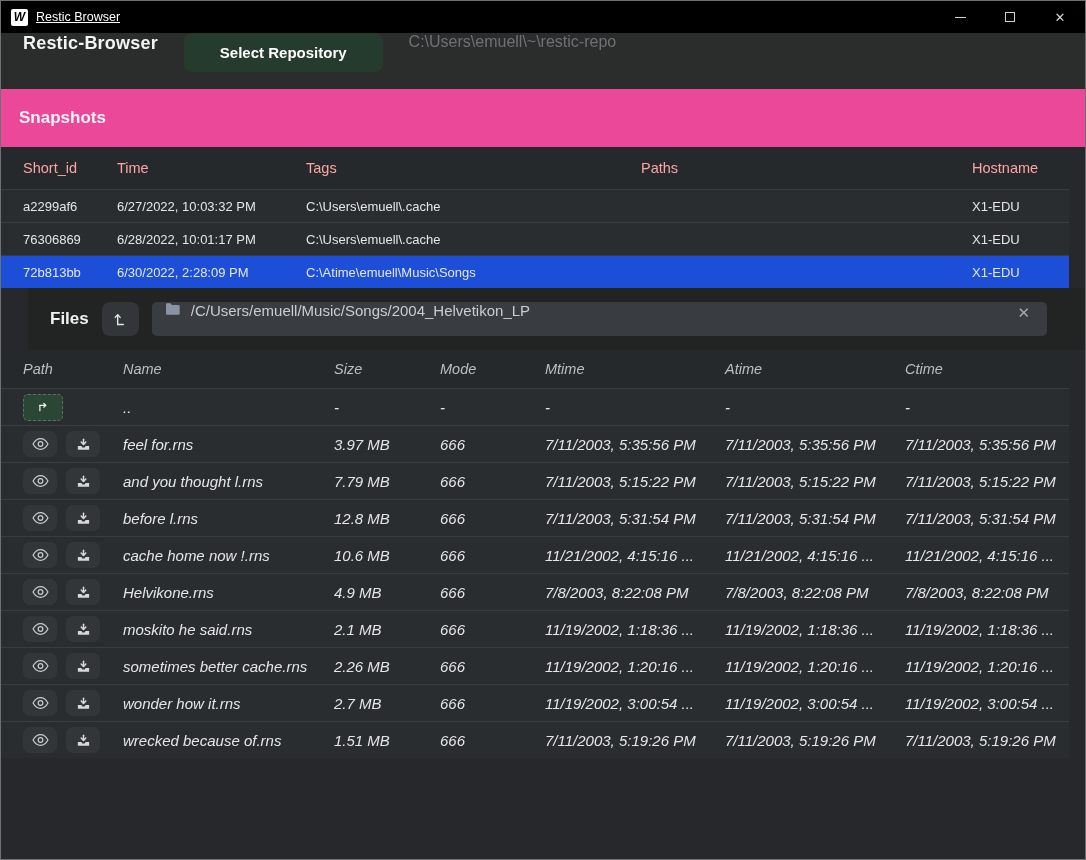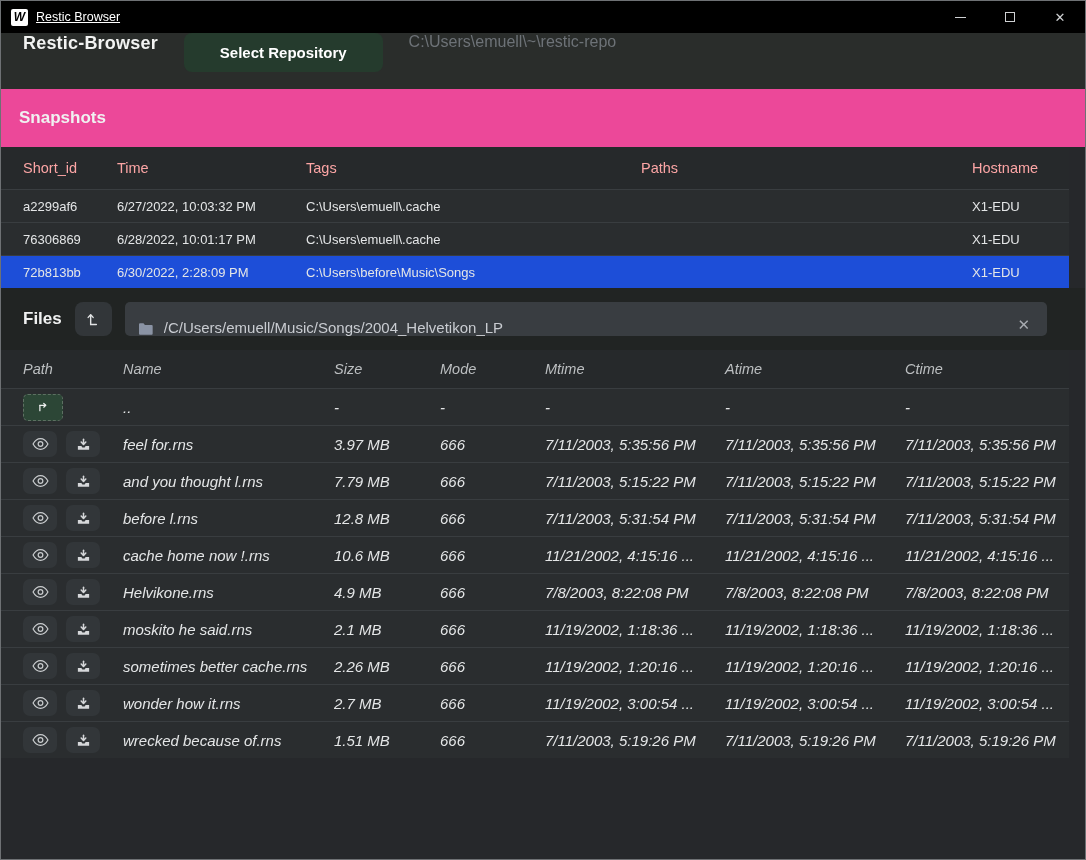--- a/index.html
+++ b/index.html
@@ -34,23 +34,23 @@
   .band { background:#ec4899; padding:19px 18px; }
   .band-title { font-size:17px; font-weight:bold; color:#f0f1f1; }
 
   
   .snap-head, .snap-row { display:grid; grid-template-columns:94px 189px 335px 331px 1fr; align-items:center; padding-left:22px; margin-right:16px; }
   .snap-head { height:42px; background:#26292b; color:#fca5a5; font-size:14.5px; }
   .snap-row  { height:33px; background:#2a2d2f; border-top:1px solid #393d40; font-size:13px; color:#e4e6e7; cursor:pointer; }
   .snap-row.selected { background:#1d4ed8; }
 
   
-  .files-band { background:#212423; padding:14px 22px 14px 22px; display:flex; align-items:center; gap:13px; }
+  .files-band { background:#212423; padding:14px 22px 14px 22px; display:flex; align-items:center; gap:13px;margin-left:27px; }
   .tree-btn { width:37px; height:34px; background:#323639; border:none; border-radius:8px; display:flex; align-items:center; justify-content:center; cursor:pointer; flex:none; }
-  .path-pill { flex:1; margin-right:16px; height:34px; background:#393d41; border-radius:5px; display:flex; align-items:flex-end; padding:0 13px; gap:10px; }
+  .path-pill { flex:1; margin-right:16px; height:34px; background:#393d41; border-radius:5px; display:flex; align-items:flex-start; padding:0 13px; gap:10px; }
   .path-text { color:#c9ccd1; font-size:15px; white-space:nowrap; overflow:hidden; }
   .path-clear { margin-left:auto; color:#a7abb0; font-size:15px; cursor:pointer; padding:2px 4px; }
 
   
   .file-head, .file-row { display:grid; grid-template-columns:100px 211px 106px 105px 180px 180px 1fr; align-items:center; padding-left:22px; margin-right:16px;font-style:italic; }
   .file-head { height:38px; background:#26292b; color:#bcbfc1; font-size:14.5px; }
   .file-row  { height:37px; background:#2a2d2f; border-top:1px solid #393d40; font-size:15px; color:#e4e6e7; }
   .file-row .cell { white-space:nowrap; overflow:hidden; text-overflow:ellipsis; padding-right:8px; }
   .actions { display:flex; gap:9px; align-items:center; }
   .icon-btn { width:34px; height:26px; background:#323639; border:none; border-radius:7px; display:flex; align-items:center; justify-content:center; cursor:pointer; }
@@ -106,21 +106,21 @@
     <span class="cell">76306869</span>
     <span class="cell">6/28/2022, 10:01:17 PM</span>
     <span class="cell">C:\Users\emuell\.cache</span>
     <span class="cell"></span>
     <span class="cell">X1-EDU</span>
   </div>
 
   <div class="snap-row t-row selected">
     <span class="cell">72b813bb</span>
     <span class="cell">6/30/2022, 2:28:09 PM</span>
-    <span class="cell">C:\Users\before\Music\Songs</span>
+    <span class="cell">C:\Atime\emuell\Music\Songs</span>
     <span class="cell"></span>
     <span class="cell">X1-EDU</span>
   </div>
 </div>
 
 <div class="files-band">
   <span class="band-title">Files</span>
   <button class="tree-btn">
     <span>
       <svg width="17" height="17" viewBox="0 0 24 24" fill="none" stroke="#e2e4e5" stroke-width="2" stroke-linecap="round" stroke-linejoin="round">

